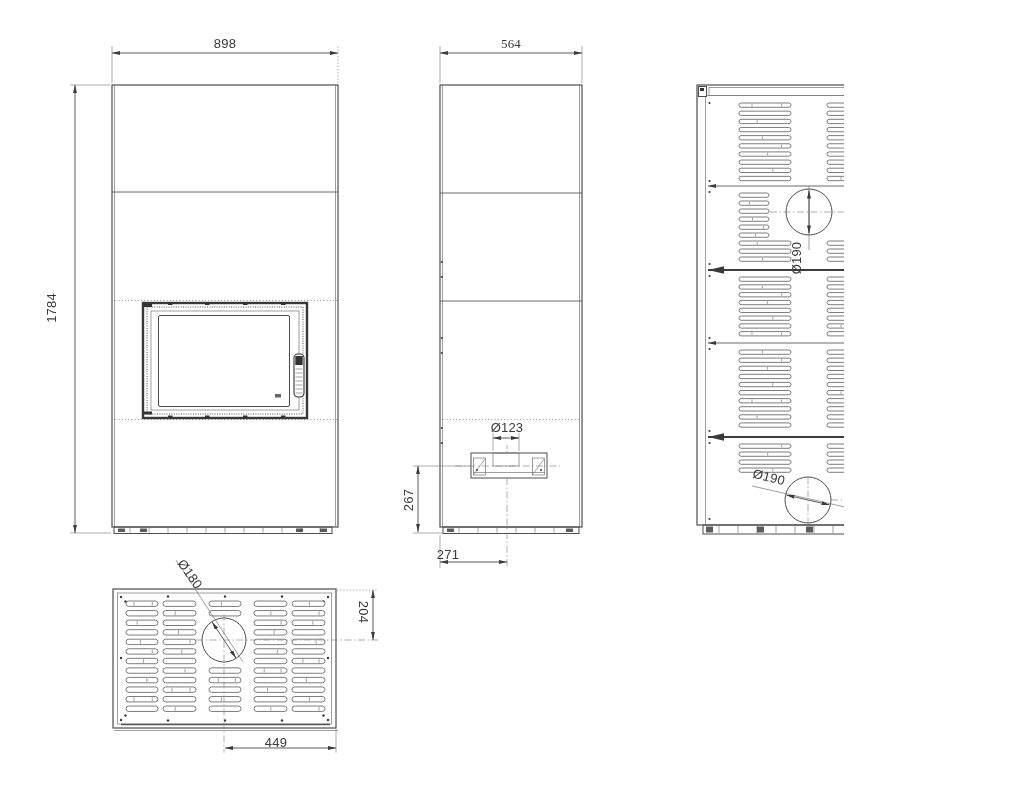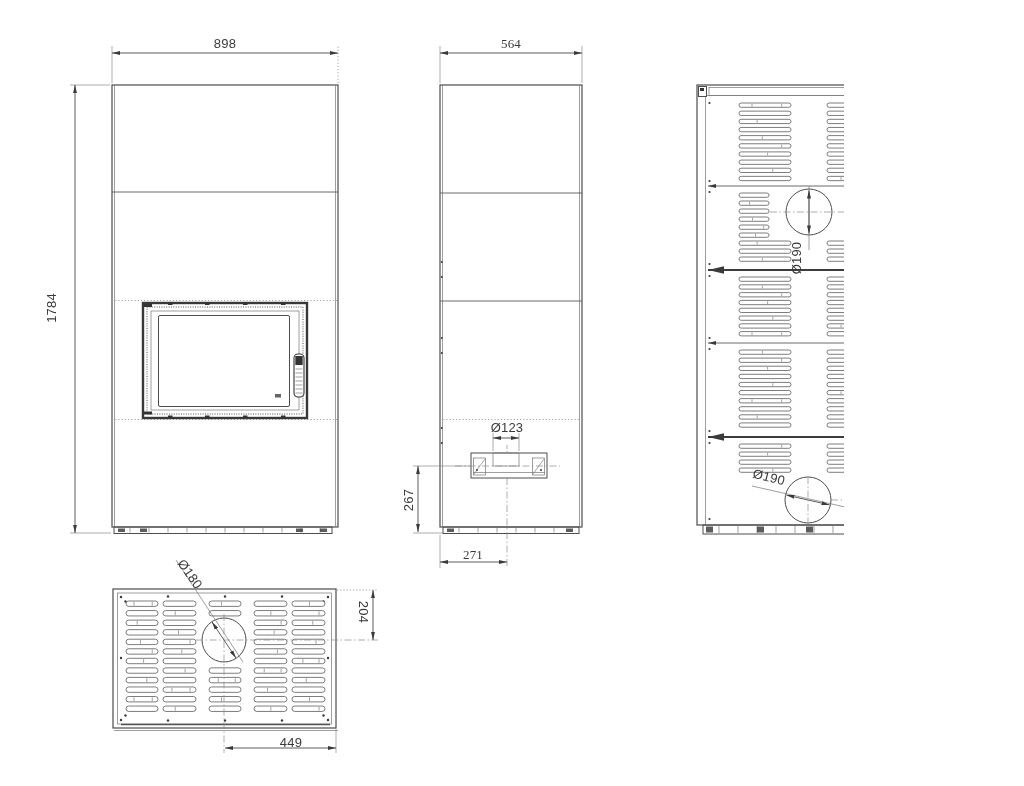--- a/index.html
+++ b/index.html
@@ -517,21 +517,21 @@
     <line class="ext" x1="336" y1="729" x2="336" y2="753"></line>
     <line class="diml" x1="225" y1="748" x2="336" y2="748" marker-start="url(#ar)" marker-end="url(#ar)"></line>
   </g>
 </svg>
 
   <span class="dim-label" style="left:225px;top:43px;">898</span>
   <span class="dim-label rot-ccw" style="left:51px;top:308px;">1784</span>
   <span class="dim-label" style="left:511px;top:43px;font-family:Liberation Serif, serif;">564</span>
   <span class="dim-label" style="left:507px;top:427px;text-align:center;">Ø123</span>
   <span class="dim-label rot-ccw" style="left:408px;top:500px;">267</span>
-  <span class="dim-label" style="left:473px;top:554px;font-family:Liberation Serif, serif;">271</span>
+  <span class="dim-label" style="left:448px;top:554px;">271</span>
   <span class="dim-label rot-ccw" style="left:796px;top:258px;">Ø190</span>
   <span class="dim-label rot-ccw" style="left:963px;top:371px;">1280</span>
   <span class="dim-label rot-14" style="left:769px;top:477px;">Ø190</span>
   <span class="dim-label rot-ccw" style="left:938px;top:515px;">139</span>
   <span class="dim-label rot-55" style="left:190px;top:574px;">Ø180</span>
   <span class="dim-label rot-cw" style="left:363px;top:612px;">204</span>
-  <span class="dim-label" style="left:291px;top:742px;">449</span>
+  <span class="dim-label" style="left:276px;top:742px;">449</span>
 </div>
 
 </body></html>

